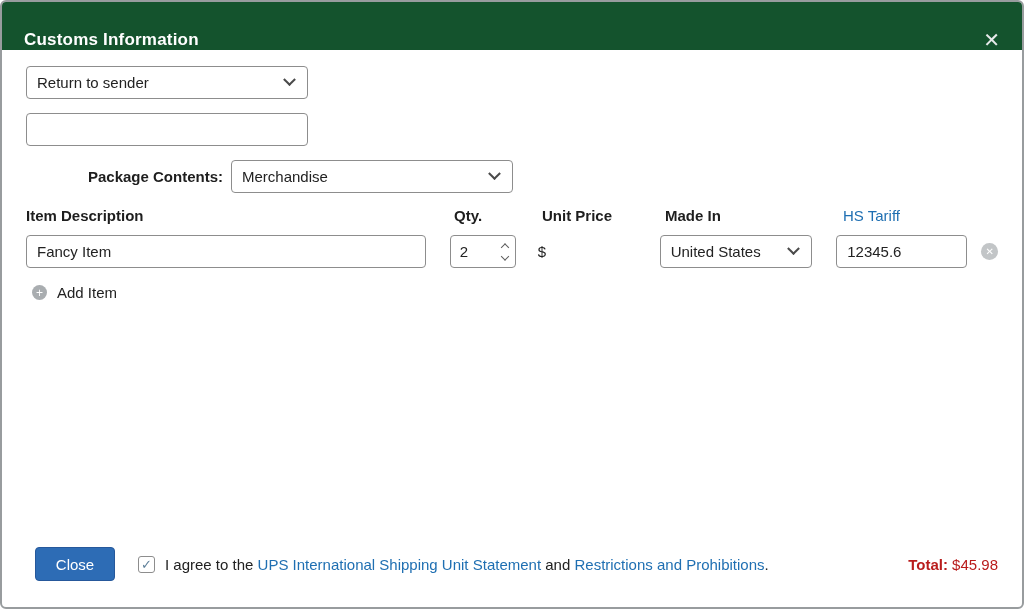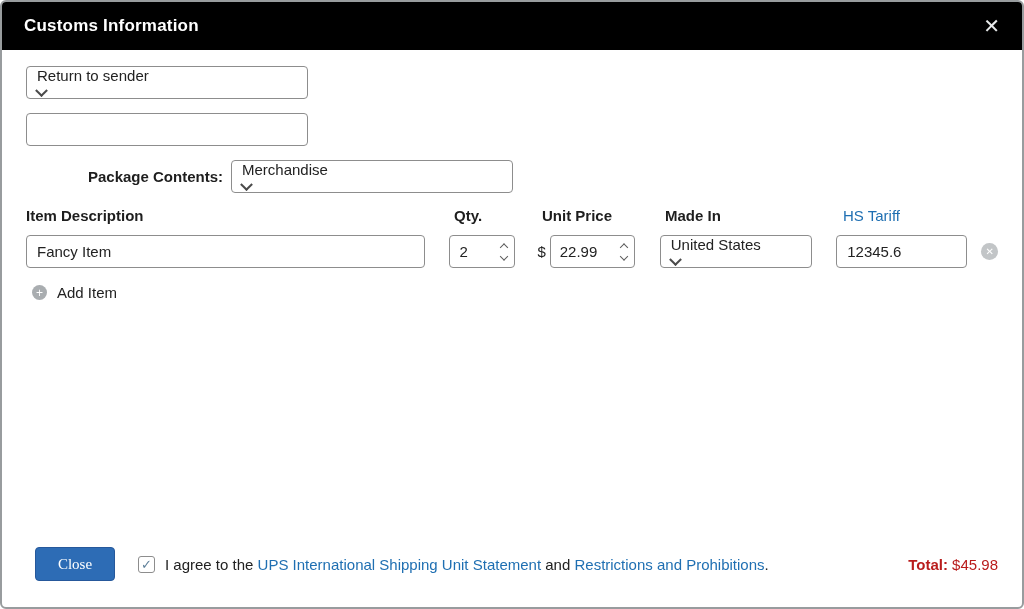--- a/index.html
+++ b/index.html
@@ -15,26 +15,26 @@
     height: 609px;
     border: 2px solid #989c9e;
     border-radius: 6px;
     background: #fff;
     display: flex;
     flex-direction: column;
     overflow: hidden;
   }
   
   .modal-header {
-    background: #000000;
+    background: #14532d;
     color: #fff;
     height: 48px;
     flex: 0 0 48px;
     display: flex;
-    align-items: center;
+    align-items: flex-end;
     padding: 0 22px;
   }
   .modal-title { font-size: 17px; font-weight: bold; letter-spacing: .2px; }
   .close-x {
     margin-left: auto;
     font-size: 20px;
     color: #e9ebec;
     cursor: pointer;
     line-height: 1;
   }
@@ -54,26 +54,25 @@
     border-radius: 4px;
     background: #fff;
     font-size: 15px;
     color: #222;
     font-family: "Liberation Sans", "DejaVu Sans", sans-serif;
   }
   .tinput { padding: 0 10px; outline: none; }
   .w282 { width: 282px; }
   .select {
     display: flex;
-    align-items: flex-start;
+    align-items: center;
     justify-content: space-between;
     padding: 0 13px 0 10px;
     cursor: pointer;
     width: 282px;
-    flex-direction: column;
   }
   .chev {
     width: 9px; height: 9px;
     border-right: 2px solid #4a4a4a;
     border-bottom: 2px solid #4a4a4a;
     transform: rotate(45deg) translate(-2px,-2px);
     flex: 0 0 auto;
   }
   
   .items { }
@@ -147,21 +146,21 @@
     flex: 0 0 auto;
     display: flex;
     align-items: center;
     padding: 0 24px 26px 33px;
   }
   .close-btn {
     background: #2d6cb5;
     border: 1px solid #26589b;
     color: #fff;
     font-size: 15px;
-    font-family: Liberation Serif, serif;
+    font-family: Liberation Sans, sans-serif;
     width: 80px;
     height: 34px;
     border-radius: 4px;
     cursor: pointer;
   }
   .agree { display: flex; align-items: center; gap: 10px; margin-left: 23px; }
   .checkbox {
     width: 17px; height: 17px;
     border: 1px solid #8d8d8d;
     border-radius: 3px;
@@ -227,27 +226,20 @@
             <span>2</span>
             <span class="spin">
                 <i class="up"></i>
                 <i class="down"></i>
               </span>
           </div>
         </div>
 
         <div class="price-cell col-price">
           <span class="cur">$</span>
-          <div class="stepper price">
-            <span>22.99</span>
-            <span class="spin">
-                <i class="up"></i>
-                <i class="down"></i>
-              </span>
-          </div>
         </div>
 
         <div class="select made-in col-made">
           <span>United States</span>
           <span class="chev"></span>
         </div>
 
         <input class="tinput col-hs" type="text" value="12345.6" style="">
 
         <span class="remove">✕</span>

